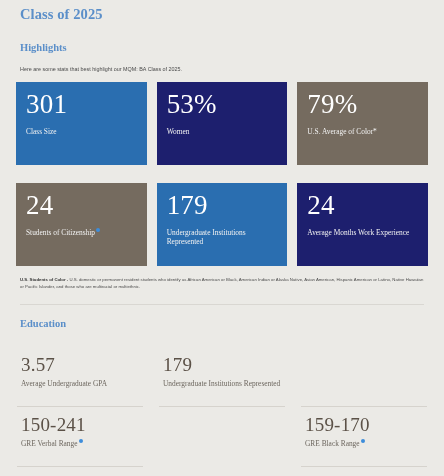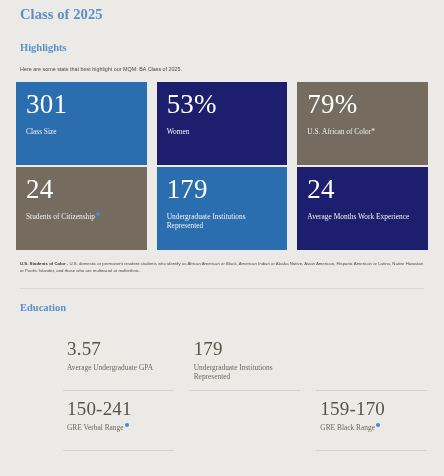--- a/index.html
+++ b/index.html
@@ -53,21 +53,21 @@
     padding: 0 0 0 4px;
     margin-top: 11px;
     line-height: 1.3;
   }
 
   
   .card-grid {
     margin-top: 9px;
     display: flex;
     flex-direction: column;
-    gap: 2px;
+    gap: 18px;
   }
   .card-row {
     display: flex;
     gap: 10px;
   }
   .stat-card {
     flex: 1 1 0;
     height: 83px;
     padding: 9px 10px 0 10px;
     position: relative;
@@ -126,21 +126,20 @@
   .edu-grid {
     margin-top: 24px;
     display: flex;
     flex-direction: column;
     gap: 8px;
     padding: 0 1px;
   }
   .edu-row {
     display: flex;
     gap: 16px;
-    margin-left: 46px;
   }
   .edu-item {
     flex: 1 1 0;
     border-bottom: 1px solid #d6d3cd;
     padding: 0 4px 6px 4px;
     min-height: 52px;
   }
   .edu-item.empty { border-bottom: none; }
   .edu-number {
     font-family: "Liberation Serif", serif;
@@ -178,21 +177,21 @@
         <div class="stat-label"><span>Class Size</span></div>
       </div>
 
       <div class="stat-card navy">
         <div class="stat-number">53%</div>
         <div class="stat-label"><span>Women</span></div>
       </div>
 
       <div class="stat-card taupe">
         <div class="stat-number">79%</div>
-        <div class="stat-label"><span>U.S. African of Color*</span></div>
+        <div class="stat-label"><span>U.S. Average of Color*</span></div>
       </div>
 
     </div>
 
     <div class="card-row">
 
       <div class="stat-card taupe">
         <div class="stat-number">24</div>
         <div class="stat-label"><span>Students of Citizenship</span><span class="info-dot"></span></div>
       </div>

